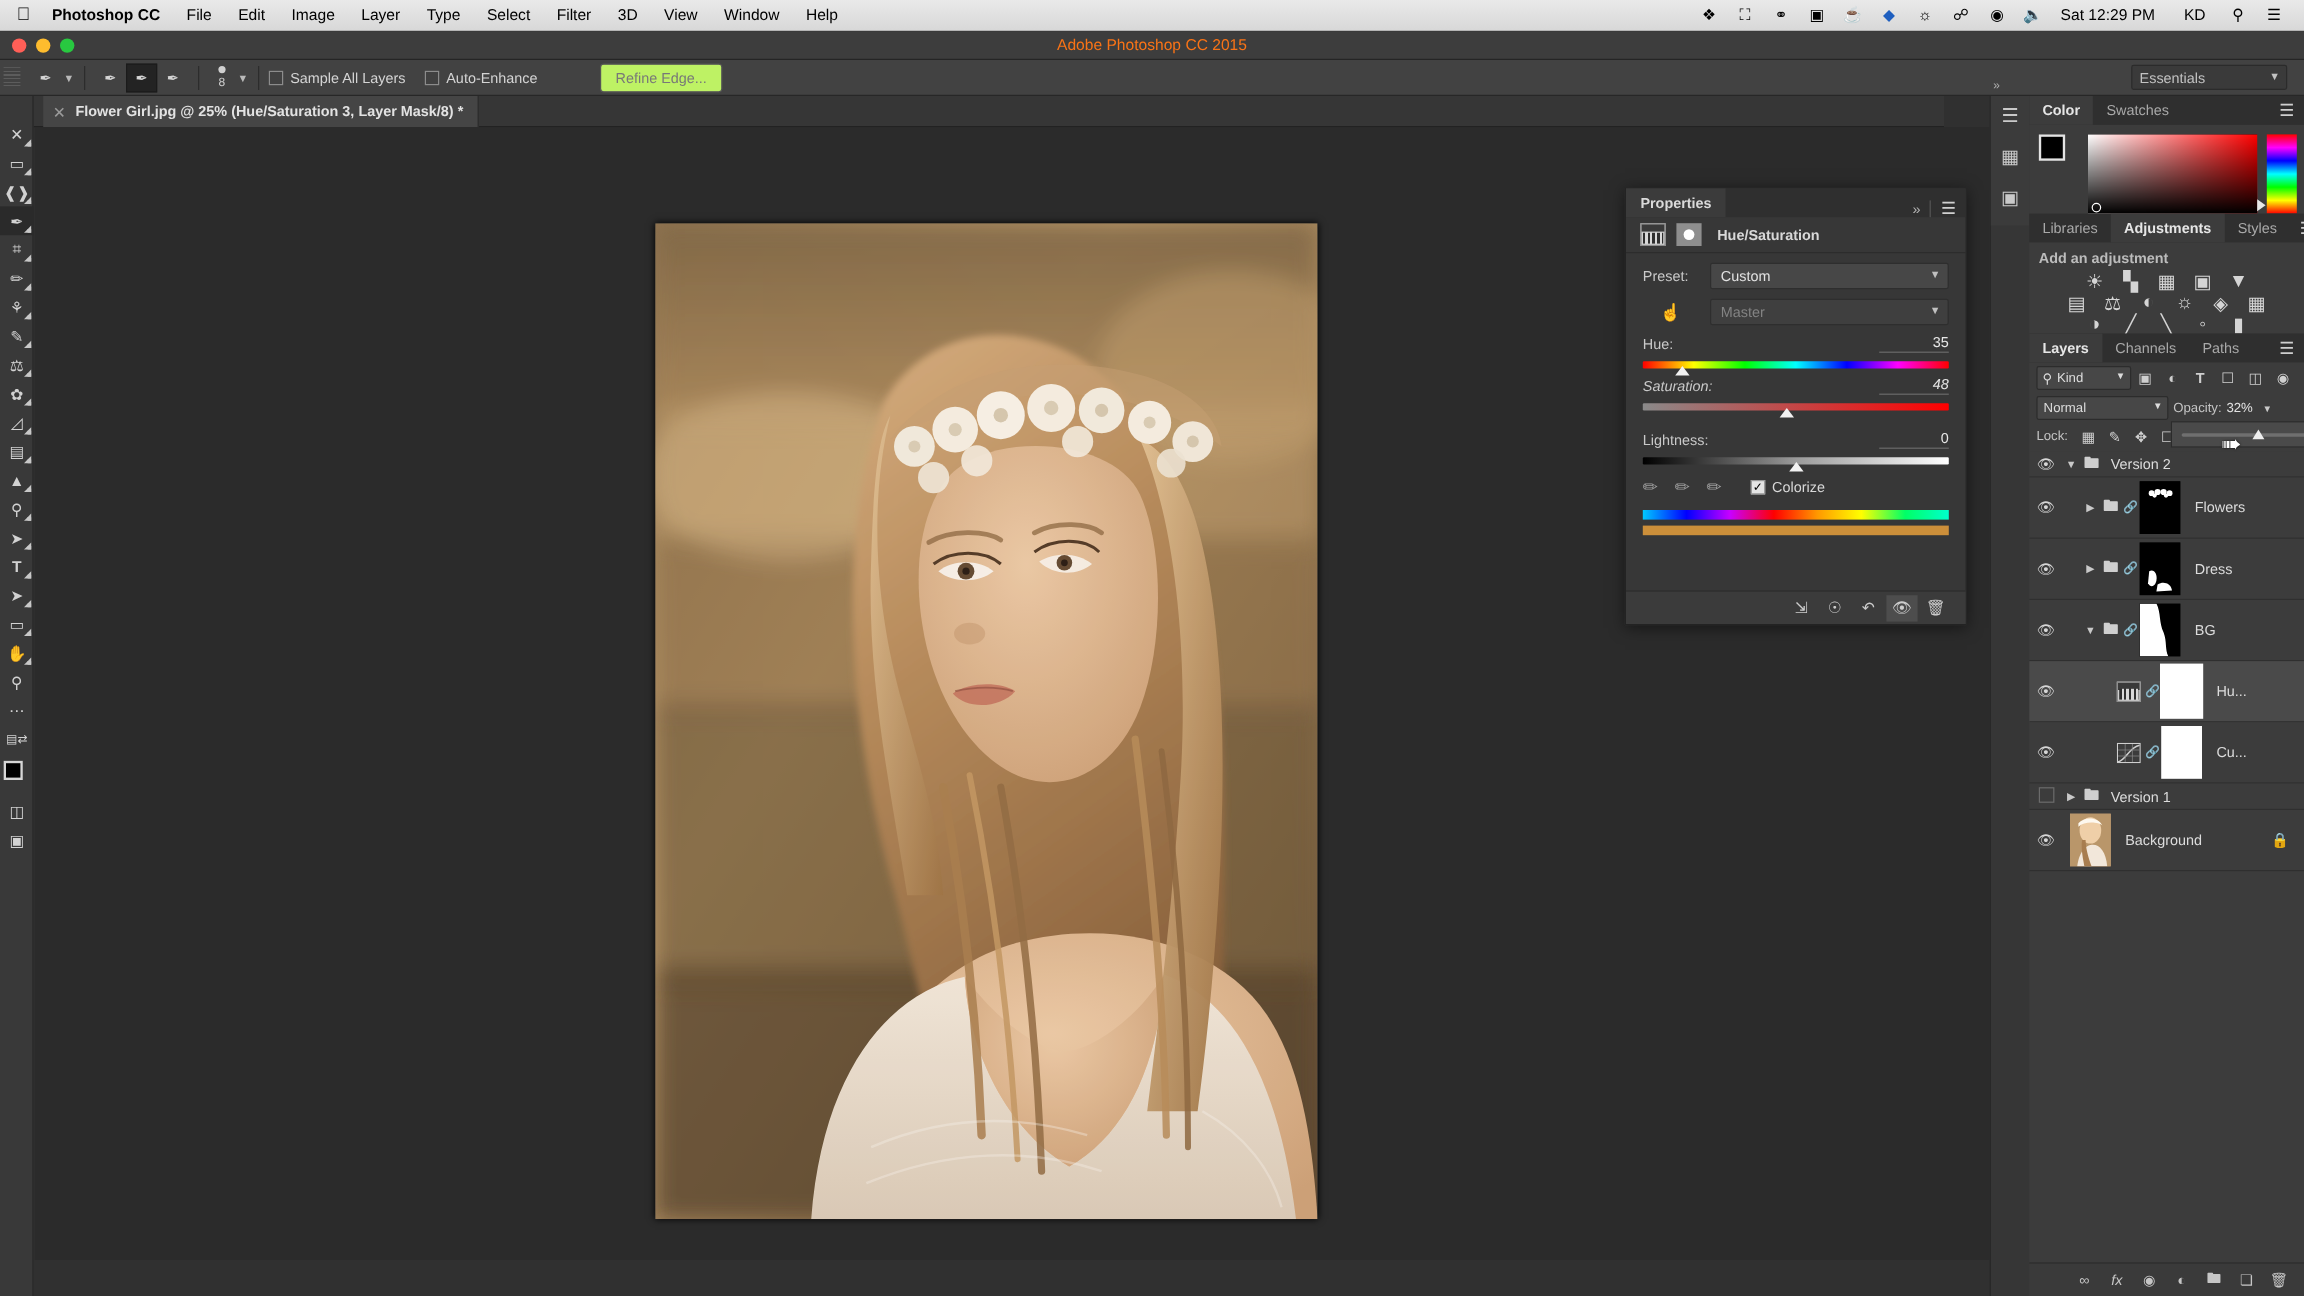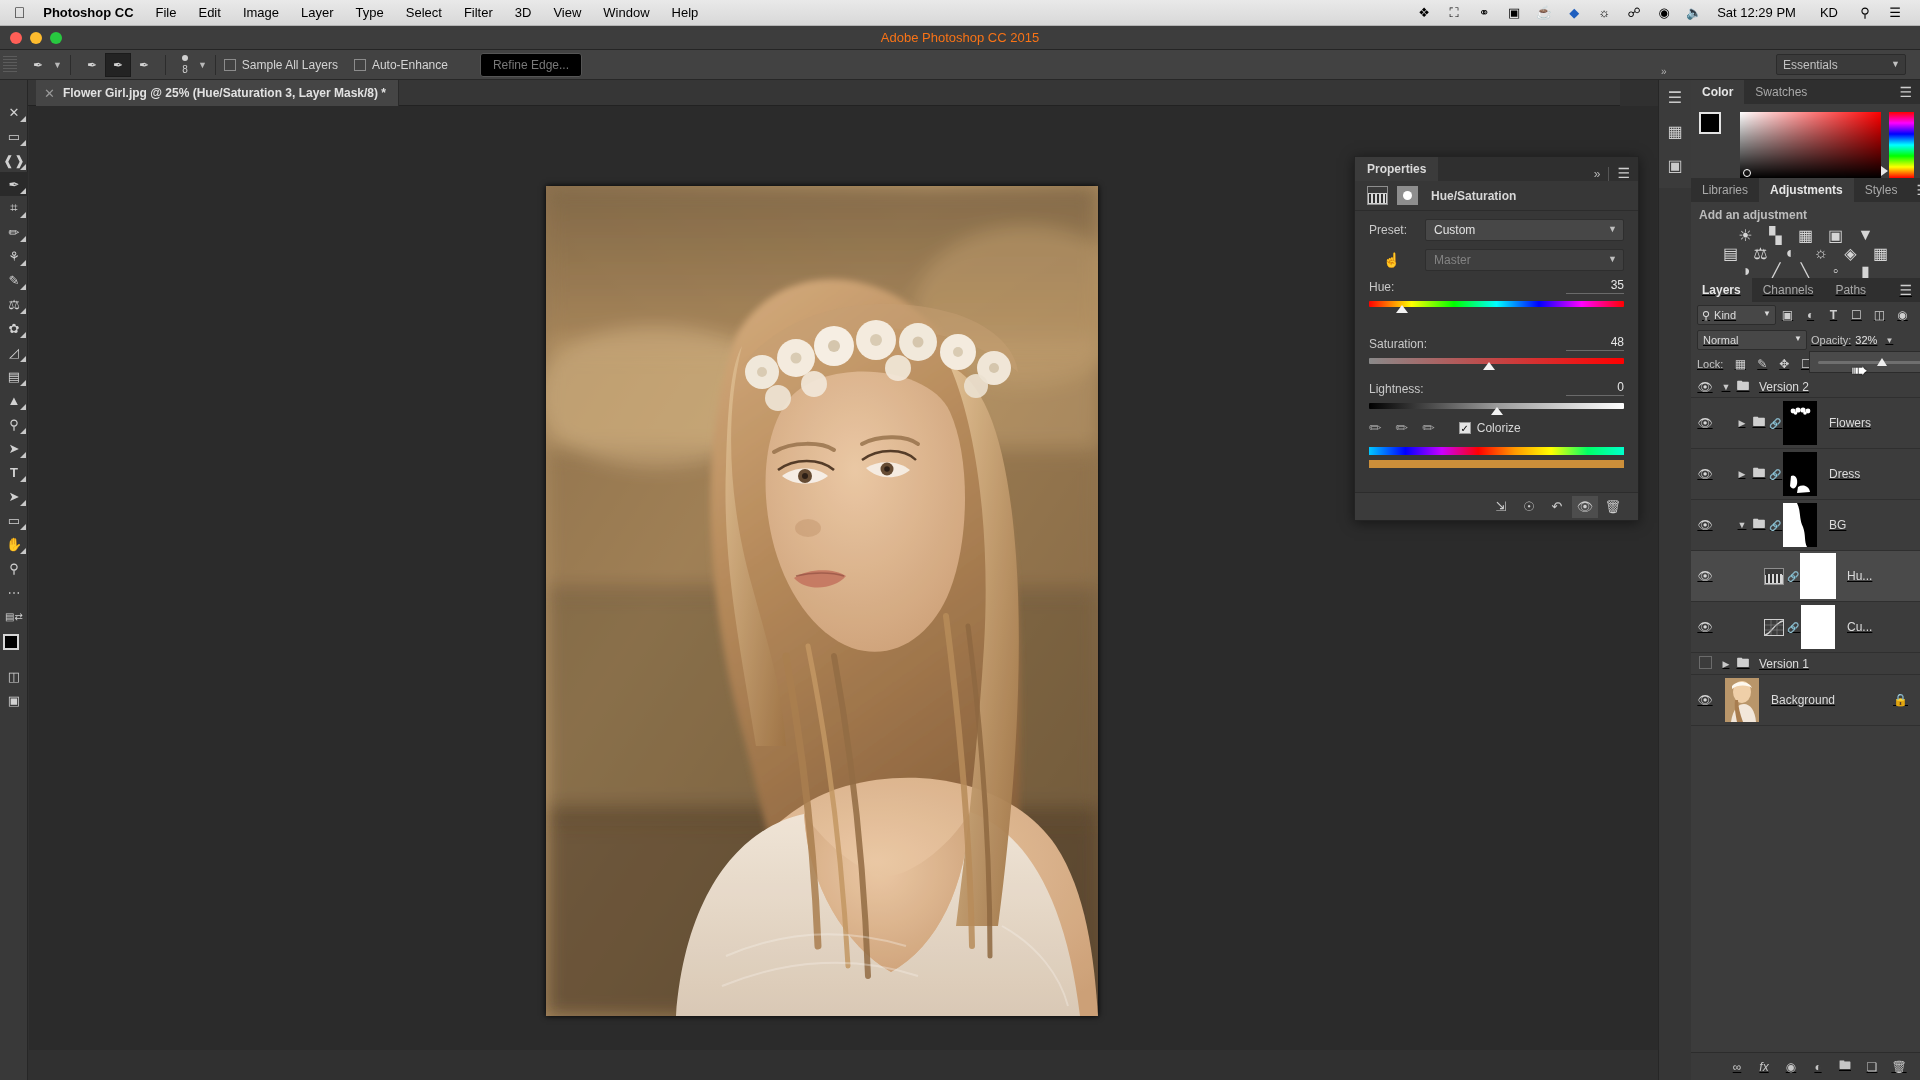--- a/index.html
+++ b/index.html
@@ -35,22 +35,22 @@
   #optbar .grip { width:14px; height:18px; margin-left:3px;
      background:repeating-linear-gradient(to bottom,#6a6a6a 0 1px,transparent 1px 3px);
      opacity:.65; }
   #optbar .sep { width:1px; height:20px; background:#2c2c2c; margin:0 8px; }
   .toolicon { width:26px;height:24px;display:flex;align-items:center;justify-content:center;}
   .toolicon.sel { background:#232323; border:1px solid #1b1b1b; }
   .chev { font-size:9px; color:#b9b9b9; margin-left:2px;}
   .cbx { width:12px;height:12px;border:1px solid #8c8c8c;background:#414141;
      display:inline-block; vertical-align:-2px; margin-right:6px;}
   #optbar label { margin-right:16px; white-space:nowrap; }
-  #refine { margin-left:16px; padding:4px 12px; border:1px solid #555; border-radius:3px;
-     background:#000000; color:#787878; font-size:12px;}
+  #refine { margin-left:36px; padding:4px 12px; border:1px solid #555; border-radius:3px;
+     background:#bef264; color:#787878; font-size:12px;}
   #essent { position:absolute; right:14px; top:4px; width:130px; height:21px;
      background:#3a3a3a; border:1px solid #2b2b2b; border-radius:2px; color:#c2c2c2;
      font-size:12px; padding:3px 6px; }
   #essent .chev2{ position:absolute; right:5px; top:4px; font-size:9px;}
 
   
   #tabbar { position:absolute; left:28px; top:54px; width:1592px; height:26px;
      background:#363636; border-bottom:1px solid #222; }
   #doctab { position:absolute; left:8px; top:0; height:26px; background:#454545;
      display:flex; align-items:center; padding:0 12px 0 8px; color:#e2e2e2;
@@ -164,21 +164,21 @@
   #hueStrip .mk{position:absolute; left:-8px; bottom:2px; width:0;height:0;
      border-top:5px solid transparent;border-bottom:5px solid transparent;border-left:7px solid #e8e8e8;}
 
   
   #pAdj{ top:98px; height:100px;}
   #adjlbl{ color:#bcbcbc; font-size:12px; padding:6px 0 4px 8px; font-weight:bold;}
   .adjrow{ display:flex; justify-content:center; gap:12px; padding:1px 0;}
   .adjbtn{ width:18px;height:16px; display:flex;align-items:center;justify-content:center;}
 
   
-  #pLayers{ top:198px; bottom:0; display:flex; flex-direction:column;text-decoration:underline;}
+  #pLayers{ top:198px; bottom:0; display:flex; flex-direction:column;}
   #lyFilter{ height:26px; display:flex; align-items:center; padding:0 6px; gap:0;}
   .kindsel{ width:82px;height:20px;background:#474747;border:1px solid #2c2c2c;border-radius:2px;
      color:#dcdcdc;font-size:11px;display:flex;align-items:center;padding:0 4px; position:relative;}
   .kindsel .cv{position:absolute;right:4px;top:3px;font-size:8px;}
   .fic{ width:24px;height:20px;display:flex;align-items:center;justify-content:center;color:#cfcfcf;font-size:12px;}
   #lyBlend{ height:24px; display:flex; align-items:center; padding:0 6px; gap:4px;}
   .blendsel{ width:110px;height:20px;background:#474747;border:1px solid #2c2c2c;border-radius:2px;
      color:#dcdcdc;font-size:11px;display:flex;align-items:center;padding:0 5px;position:relative;}
   .blendsel .cv{position:absolute;right:4px;top:3px;font-size:8px;}
   #lyBlend .oplbl{ color:#c4c4c4; font-size:11px;}
@@ -483,21 +483,21 @@
     <div class="sliderow">
       <div class="slhead">
         <span class="prlabel">Hue:</span>
         <span class="slval">35</span>
       </div>
       <div class="track" style="background:linear-gradient(to right,#ff0000,#ffff00,#00ff00,#00ffff,#0000ff,#ff00ff,#ff0000);">
         <span class="thumb" style="left:calc(13% - 6px)"></span>
       </div>
     </div>
 
-    <div class="sliderow" style="padding-top:28px;">
+    <div class="sliderow" style="padding-top:6px;font-style:italic;">
       <div class="slhead">
         <span class="prlabel">Saturation:</span>
         <span class="slval">48</span>
       </div>
       <div class="track" style="background:linear-gradient(to right,#8a8a8a,#ff0000);">
         <span class="thumb" style="left:calc(47% - 6px)"></span>
       </div>
     </div>
 
     <div class="sliderow" style="padding-top:16px;border-radius:16px;">

